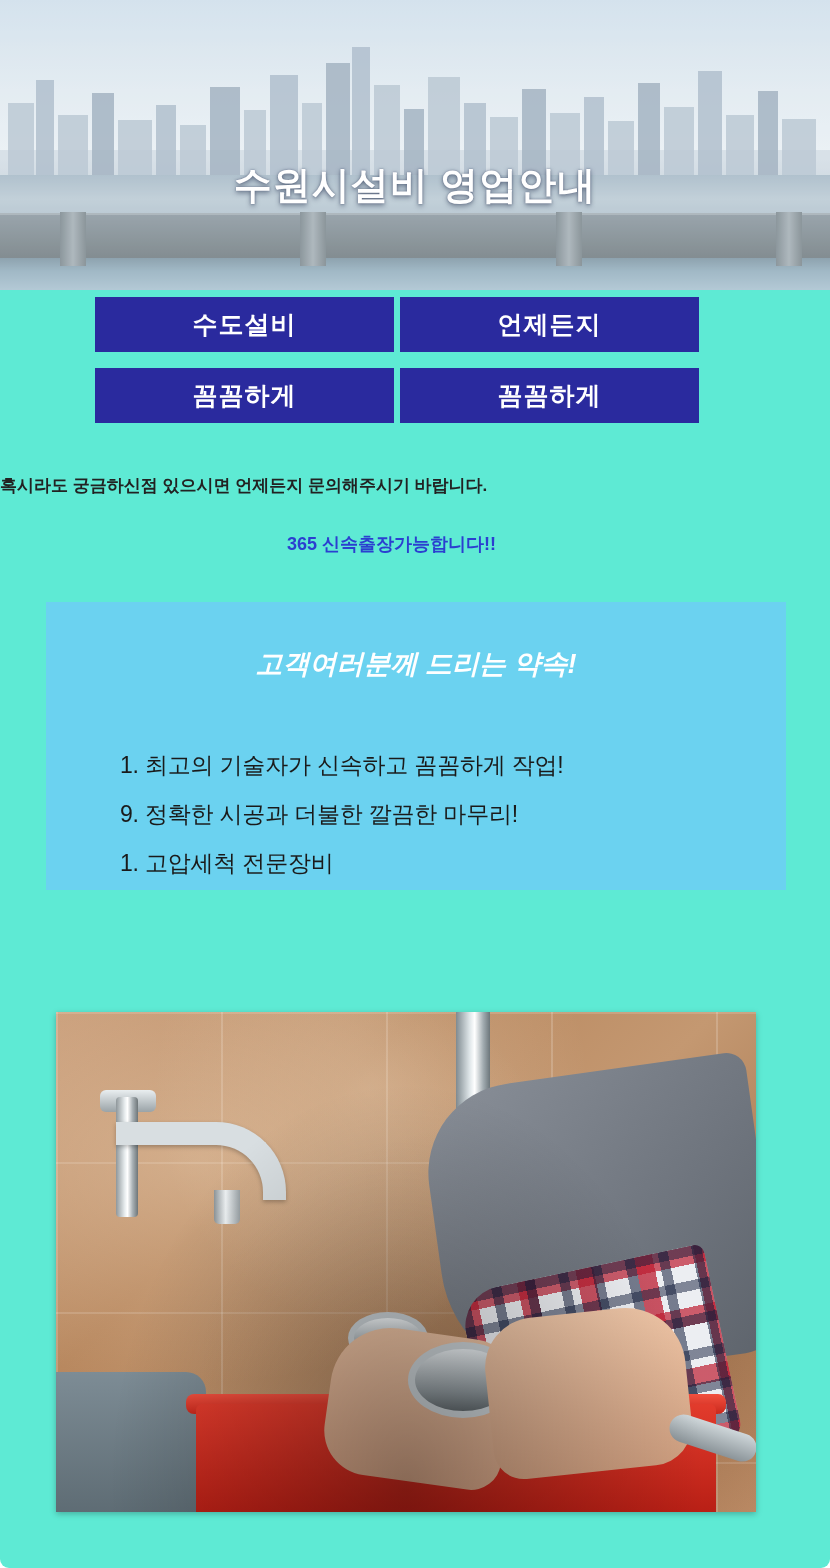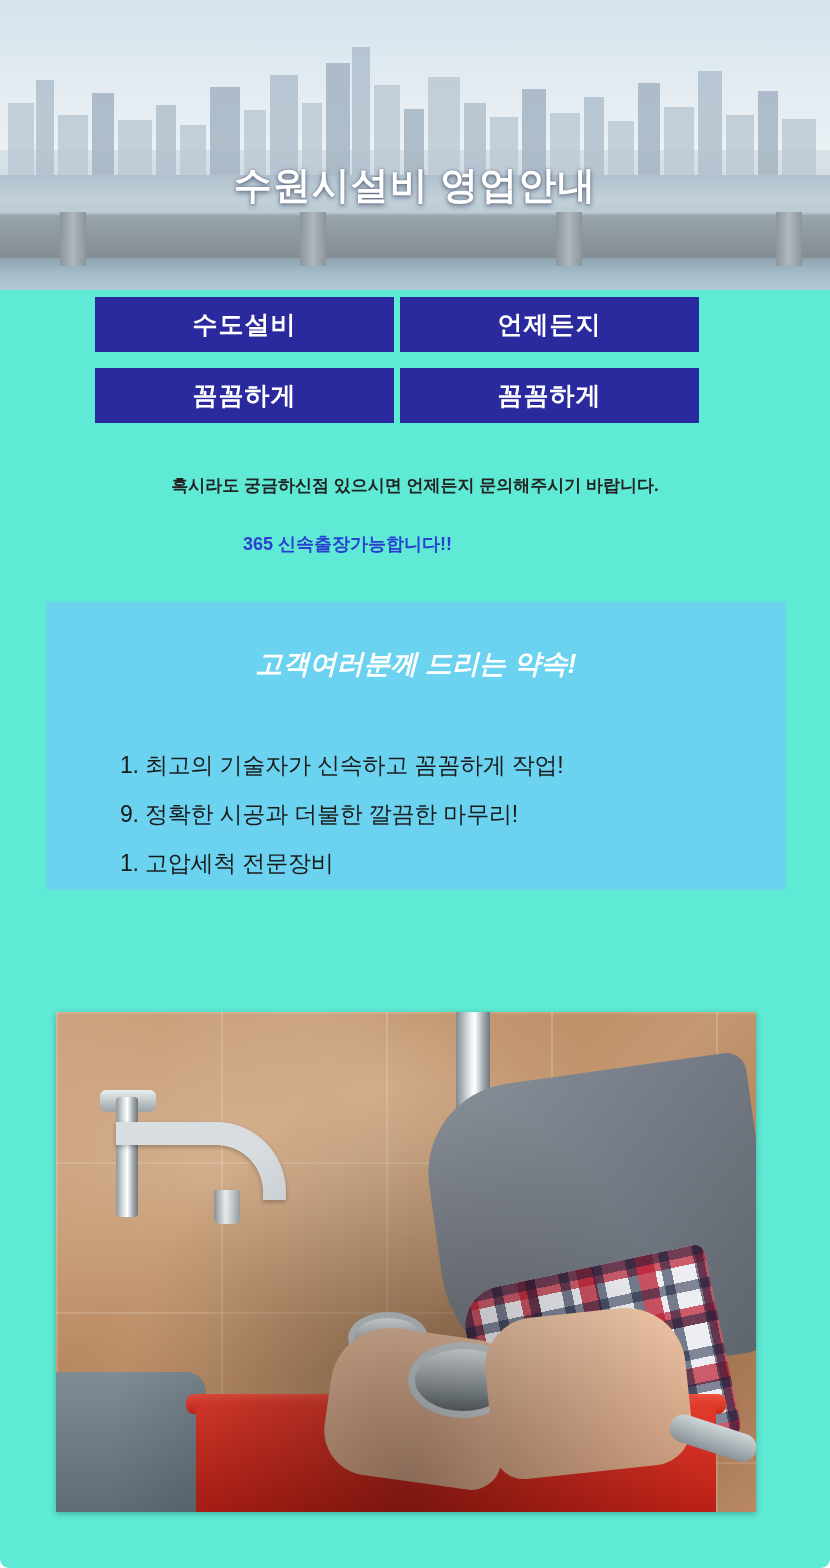--- a/index.html
+++ b/index.html
@@ -110,32 +110,32 @@
     display: flex;
     align-items: center;
     justify-content: center;
     letter-spacing: 1px;
   }
 
   
   .notice {
     position: absolute;
     left: 0; top: 474px; width: 830px;
-    text-align: center;
     font-size: 17px;
     font-weight: bold;
     color: #222222;
   }
   .notice-sub {
     position: absolute;
     left: 0; top: 532px; width: 695px;
     text-align: center;
     font-size: 18px;
     font-weight: bold;
     color: #2b3fd0;
+    padding-left: 44px;
   }
 
   
   .promise {
     position: absolute;
     left: 46px;
     top: 602px;
     width: 740px;
     height: 288px;
     background: #6bd2f0;

